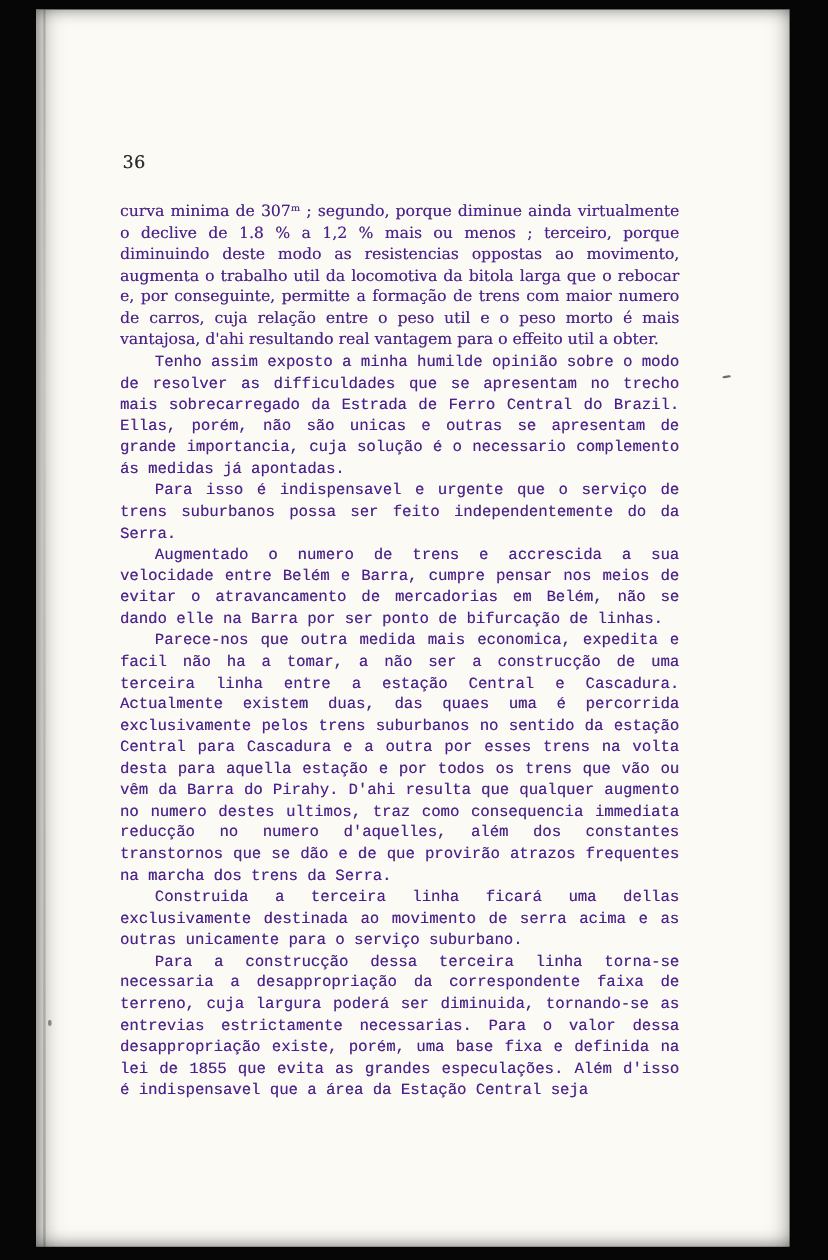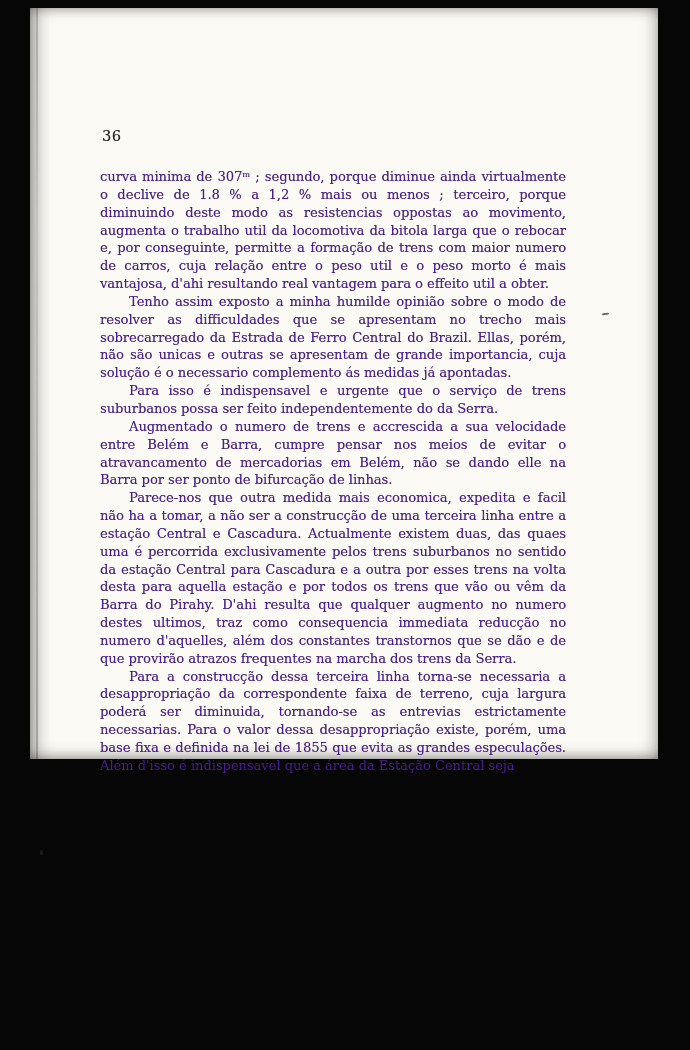--- a/index.html
+++ b/index.html
@@ -12,21 +12,21 @@
     background: #060606;
     position: relative;
     overflow: hidden;
     font-family: "DejaVu Serif", "Liberation Serif", serif;
   }
   .page {
     position: absolute;
     left: 30px;
     top: 8px;
     width: 628px;
-    height: 751px;
+    height: 1031px;
     background: #fbfaf5;
     box-shadow:
       inset 14px 0 20px -12px rgba(0,0,0,0.55),
       inset -12px 0 18px -12px rgba(0,0,0,0.40),
       inset 0 10px 14px -10px rgba(0,0,0,0.35),
       inset 0 -12px 16px -12px rgba(0,0,0,0.45);
   }
   .page::before {
     
     content: "";
@@ -72,20 +72,21 @@
     color: #4c1d95;
     text-align: justify;
     text-justify: inter-word;
     text-shadow: 0.25px 0 0 rgba(0,0,0,0.45);
   }
   .para {
     margin: 0;
   }
   .para.indent {
     text-indent: 29px;
+    font-family: Liberation Mono, monospace;
   }
   .speck {
     position: absolute;
     background: #303030;
     border-radius: 40%;
   }
   .speck.s1 { left: 572px; top: 305px; width: 7px; height: 2px; transform: rotate(-8deg); opacity: .7; }
   .speck.s2 { left: 10px;  top: 842px; width: 3px; height: 5px; opacity: .5; }
 </style>
 </head>
@@ -94,17 +95,18 @@
 <div class="page">
   <div class="header">
     <span class="pagenum">36</span>
   </div>
   <div class="body">
       <p class="para">curva minima de 307ᵐ ; segundo, porque diminue ainda virtualmente o declive de 1.8 % a 1,2 % mais ou menos ; terceiro, porque diminuindo deste modo as resistencias oppostas ao movimento, augmenta o trabalho util da locomotiva da bitola larga que o rebocar e, por conseguinte, permitte a formação de trens com maior numero de carros, cuja relação entre o peso util e o peso morto é mais vantajosa, d'ahi resultando real vantagem para o effeito util a obter.</p>
       <p class="para indent">Tenho assim exposto a minha humilde opinião sobre o modo de resolver as difficuldades que se apresentam no trecho mais sobrecarregado da Estrada de Ferro Central do Brazil. Ellas, porém, não são unicas e outras se apresentam de grande importancia, cuja solução é o necessario complemento ás medidas já apontadas.</p>
       <p class="para indent">Para isso é indispensavel e urgente que o serviço de trens suburbanos possa ser feito independentemente do da Serra.</p>
       <p class="para indent">Augmentado o numero de trens e accrescida a sua velocidade entre Belém e Barra, cumpre pensar nos meios de evitar o atravancamento de mercadorias em Belém, não se dando elle na Barra por ser ponto de bifurcação de linhas.</p>
       <p class="para indent">Parece-nos que outra medida mais economica, expedita e facil não ha a tomar, a não ser a construcção de uma terceira linha entre a estação Central e Cascadura. Actualmente existem duas, das quaes uma é percorrida exclusivamente pelos trens suburbanos no sentido da estação Central para Cascadura e a outra por esses trens na volta desta para aquella estação e por todos os trens que vão ou vêm da Barra do Pirahy. D'ahi resulta que qualquer augmento no numero destes ultimos, traz como consequencia immediata reducção no numero d'aquelles, além dos constantes transtornos que se dão e de que provirão atrazos frequentes na marcha dos trens da Serra.</p>
+      <p class="para indent">Construida a terceira linha ficará uma dellas exclusivamente destinada ao movimento de serra acima e as outras unicamente para o serviço suburbano.</p>
       <p class="para indent">Para a construcção dessa terceira linha torna-se necessaria a desappropriação da correspondente faixa de terreno, cuja largura poderá ser diminuida, tornando-se as entrevias estrictamente necessarias. Para o valor dessa desappropriação existe, porém, uma base fixa e definida na lei de 1855 que evita as grandes especulações. Além d'isso é indispensavel que a área da Estação Central seja</p>
     </div>
   <div class="speck s1"></div>
   <div class="speck s2"></div>
 </div>
 
 </body></html>

